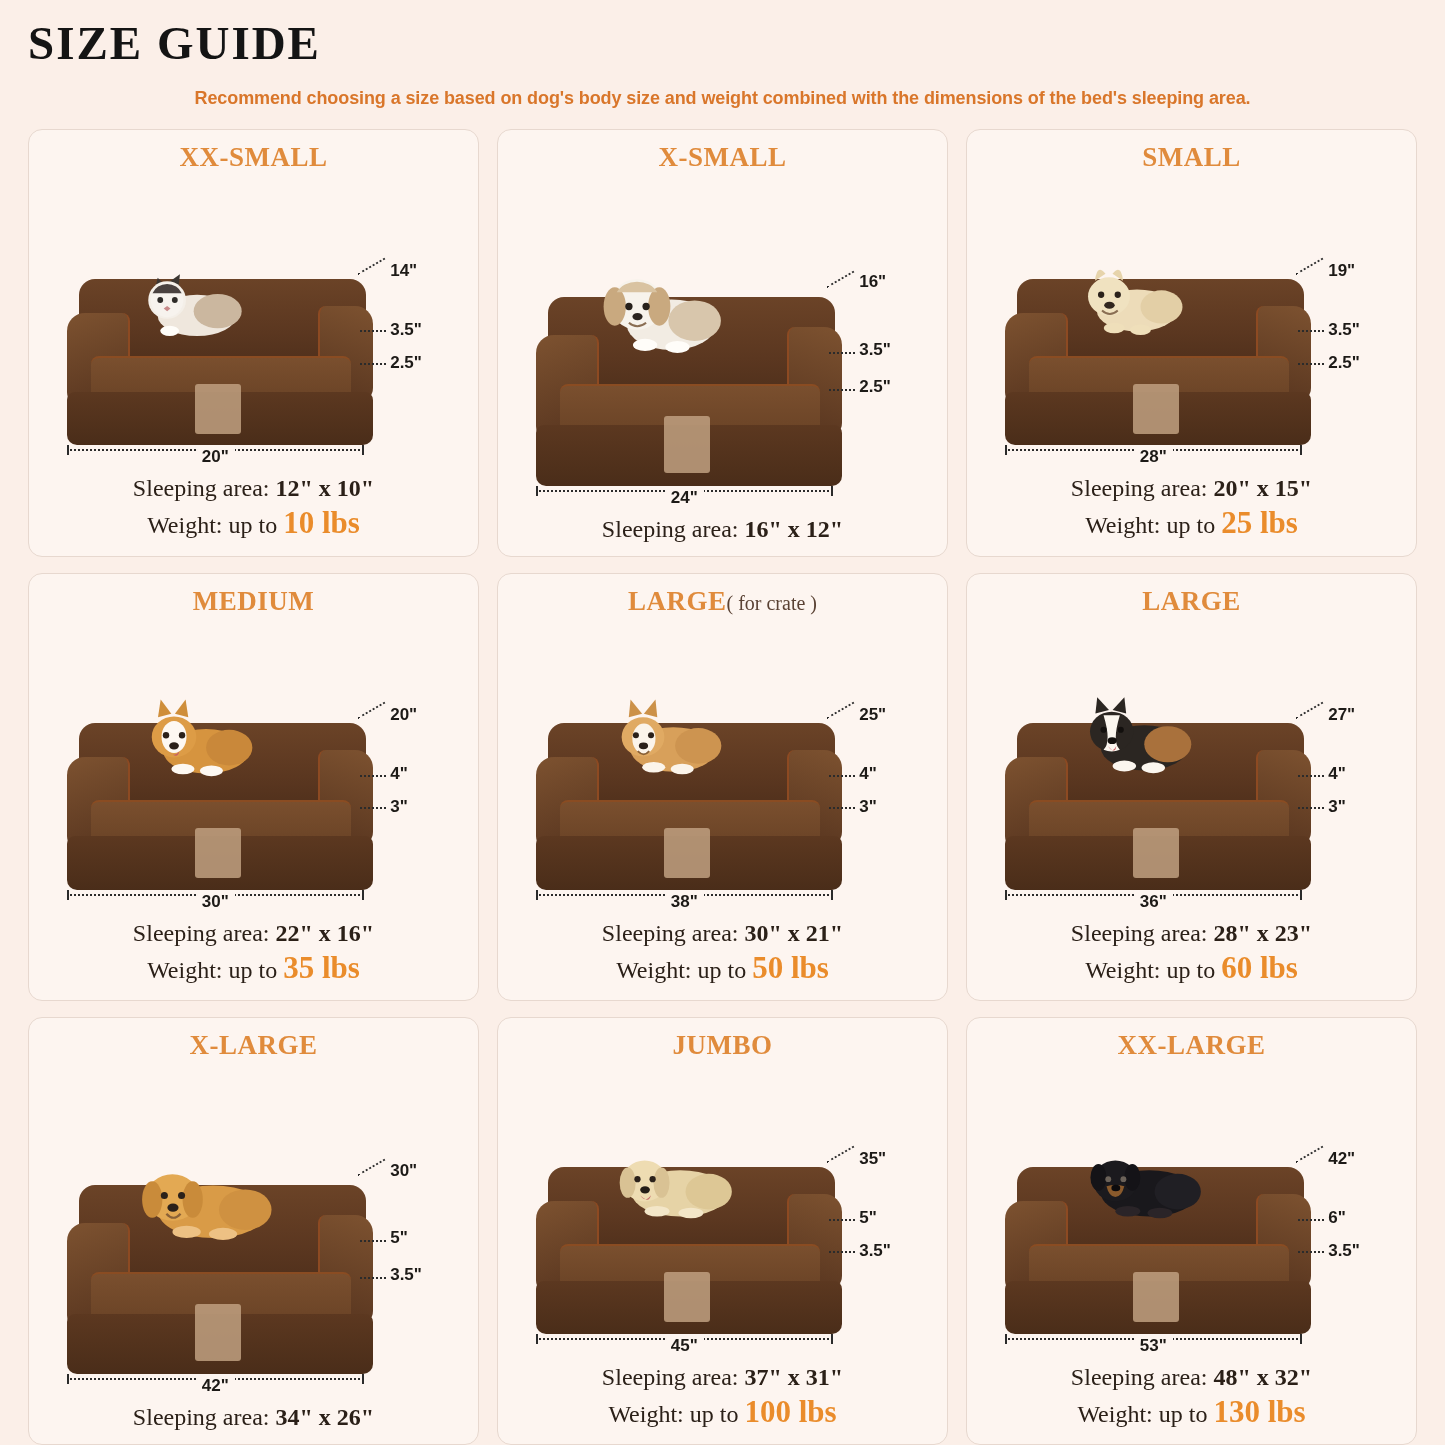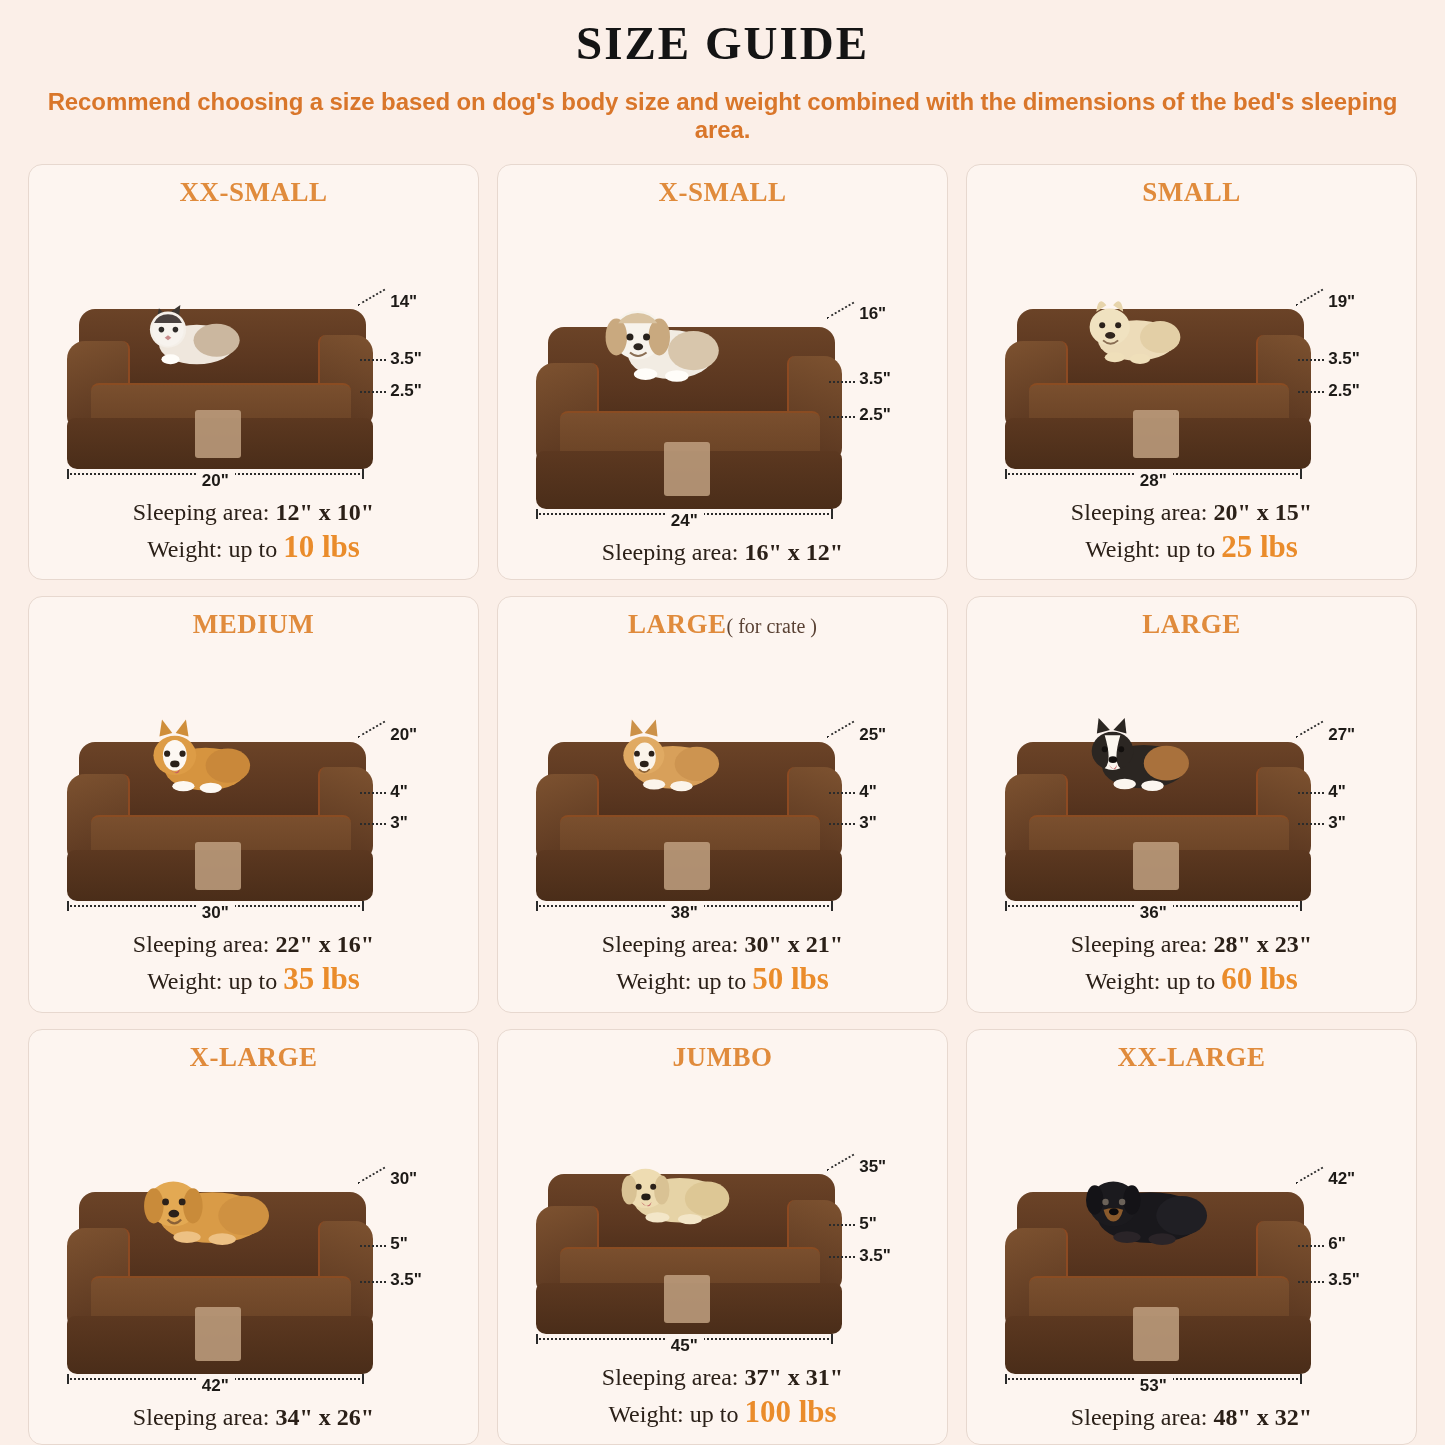--- a/index.html
+++ b/index.html
@@ -16,32 +16,32 @@
   .page {
     width: 1445px;
     height: 1445px;
     position: relative;
     box-sizing: border-box;
     padding: 0 28px;
     display: flex;
     flex-direction: column;
   }
   .title {
-    text-align: center;
+    text-align: left;
     font-family: "Liberation Serif", serif;
     font-size: 47px;
     font-weight: bold;
     letter-spacing: 2px;
     color: #141414;
     margin-top: 18px;
     line-height: 1.1;
   }
   .subtitle {
     text-align: center;
-    font-size: 24px;
+    font-size: 18px;
     font-weight: bold;
     color: #d9762a;
     margin-top: 18px;
     letter-spacing: -0.1px;
   }
   .grid {
     margin-top: 20px;
     display: grid;
     grid-template-columns: repeat(3, 1fr);
     grid-template-rows: repeat(3, 1fr);
@@ -682,17 +682,18 @@
       </div>
       <div class="widthbar">
         <div class="line"></div>
         <div class="cap left"></div>
         <div class="cap right"></div>
         <div class="lbl"><span>53"</span></div>
       </div>
     </div>
     <div class="specs">
       <div class="sleep"><span>Sleeping area: </span><b>48" x 32"</b></div>
+      <div class="weight"><span>Weight: up to </span><span class="big">130 lbs</span></div>
     </div>
   </div>
     </div>
 
 </div>
 
 </body></html>

